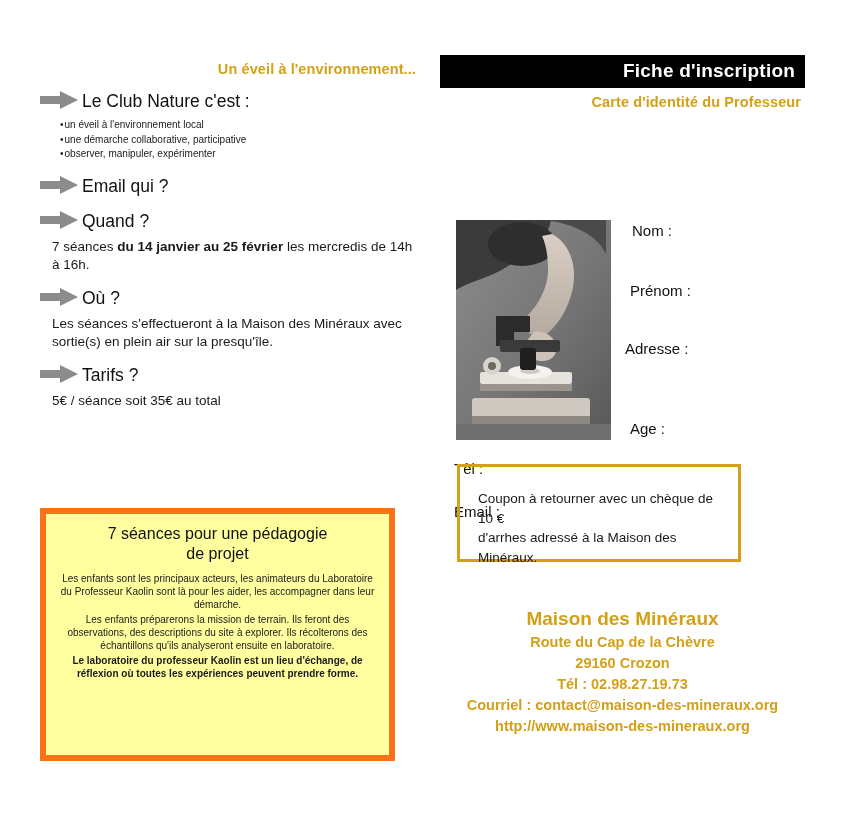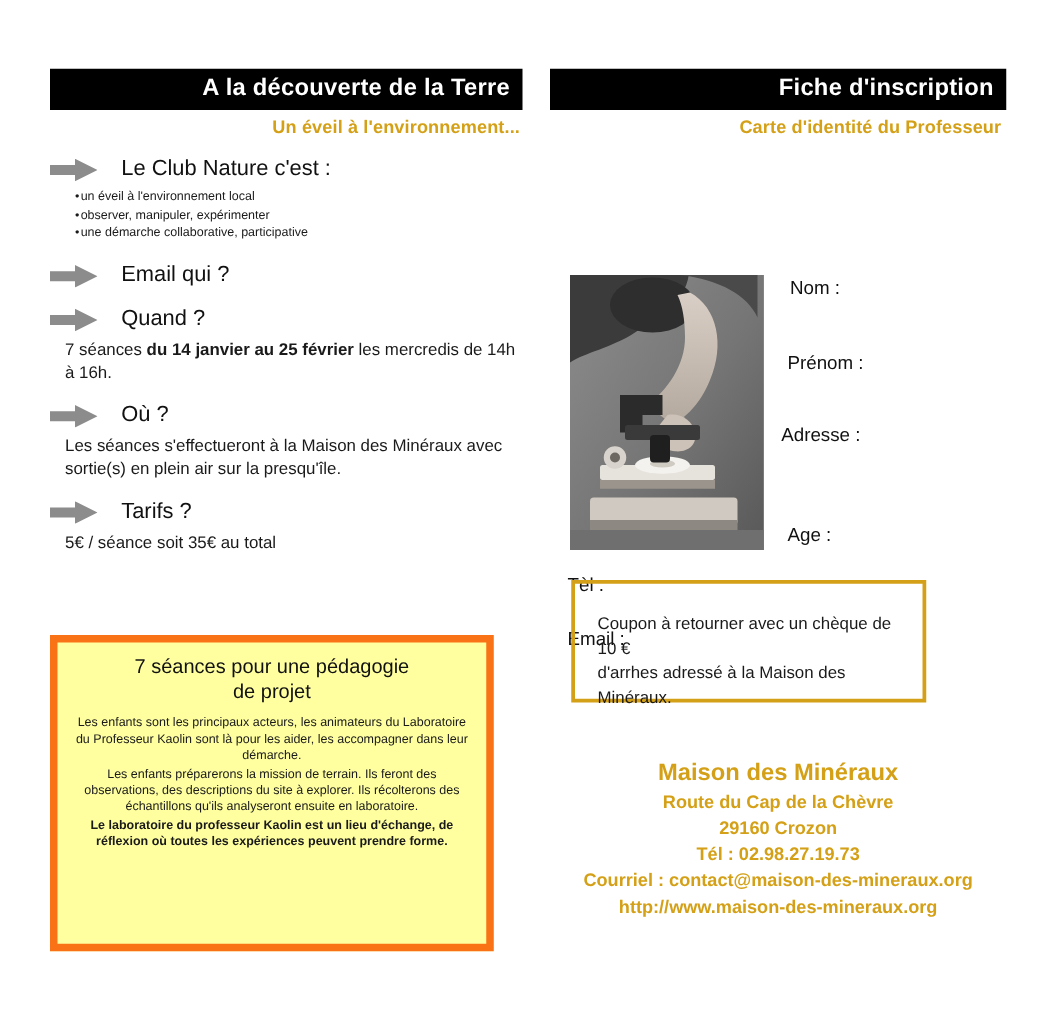--- a/index.html
+++ b/index.html
@@ -53,22 +53,22 @@
     text-align: right;
     padding-right: 2px;
   }
 
   
   .section {
     margin-top: 14px;
   }
   .section-head {
     display: flex;
-    align-items: flex-end;
-    gap: 19px;
+    align-items: flex-start;
+    gap: 4px;
     margin-bottom: 6px;
   }
   .arrow {
     width: 38px;
     height: 18px;
     flex: 0 0 38px;
     display: block;
   }
   .section-title {
     font-size: 17.5px;
@@ -178,34 +178,33 @@
   }
   .footer .name  { font-size: 19px; margin-bottom: 2px; }
   .footer .line  { font-size: 14.5px; line-height: 1.45; }
   .footer .web   { font-size: 14.5px; line-height: 1.45; }
 </style>
 </head>
 <body>
 
 <div class="col-left">
 
-  <div class="bar">A la découverte de la Terre</div>
   <div class="subbar left-sub">Un éveil à l'environnement...</div>
 
   <div class="section">
     <div class="section-head">
       <svg class="arrow" viewBox="0 0 38 18">
         <polygon points="0,5 20,5 20,0 38,9 20,18 20,13 0,13" fill="#8c8c8c"></polygon>
       </svg>
       <span class="section-title">Le Club Nature c'est :</span>
     </div>
     <div class="bullets">
       <div>un éveil à l'environnement local</div>
+      <div>une démarche collaborative, participative</div>
       <div>observer, manipuler, expérimenter</div>
-      <div>une démarche collaborative, participative</div>
     </div>
   </div>
 
   <div class="section">
     <div class="section-head">
       <svg class="arrow" viewBox="0 0 38 18">
         <polygon points="0,5 20,5 20,0 38,9 20,18 20,13 0,13" fill="#8c8c8c"></polygon>
       </svg>
       <span class="section-title">Email qui ?</span>
     </div>

